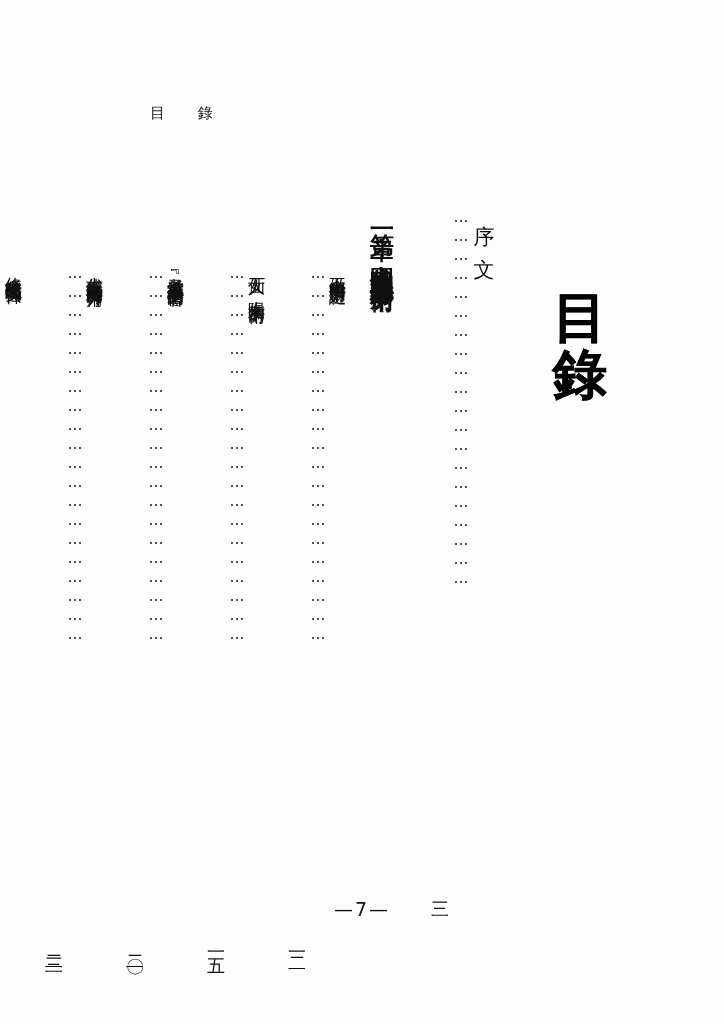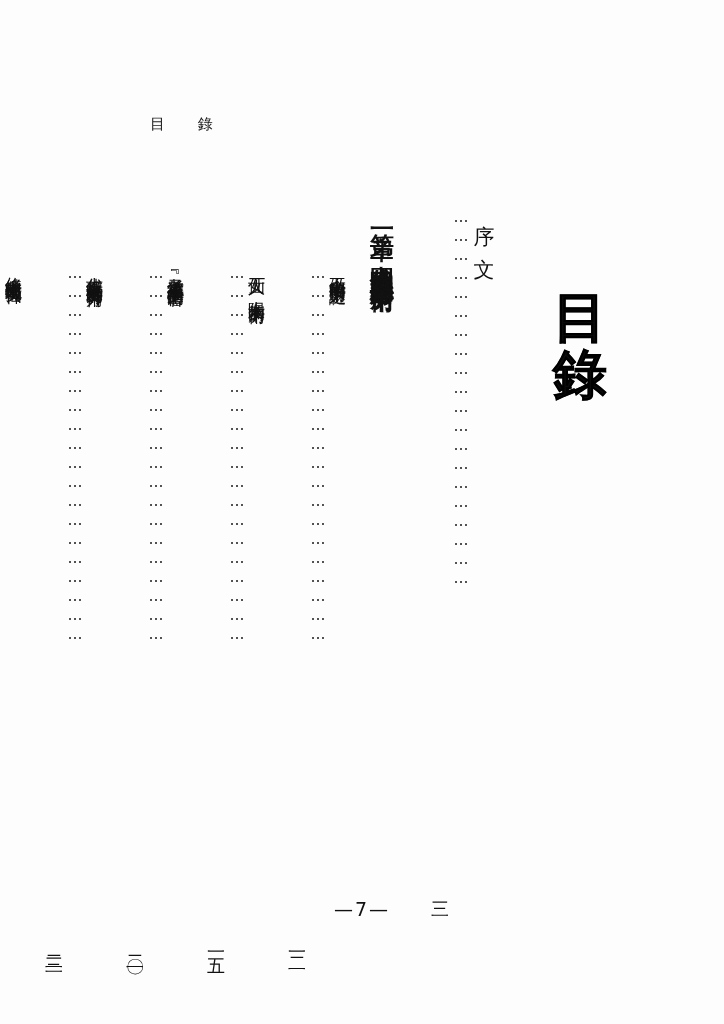--- a/index.html
+++ b/index.html
@@ -19,21 +19,20 @@
 
   
   .running-head {
     position: absolute;
     top: 104px;
     left: 150px;
     font-size: 15px;
     letter-spacing: 14px;
     color: #1a1a1a;
     font-family: "DejaVu Sans", sans-serif;
-    margin-top: 11px;
   }
 
   
   .doc-title {
     position: absolute;
     top: 290px;
     right: 108px;
     width: 70px;
     font-size: 54px;
     line-height: 1.05;

